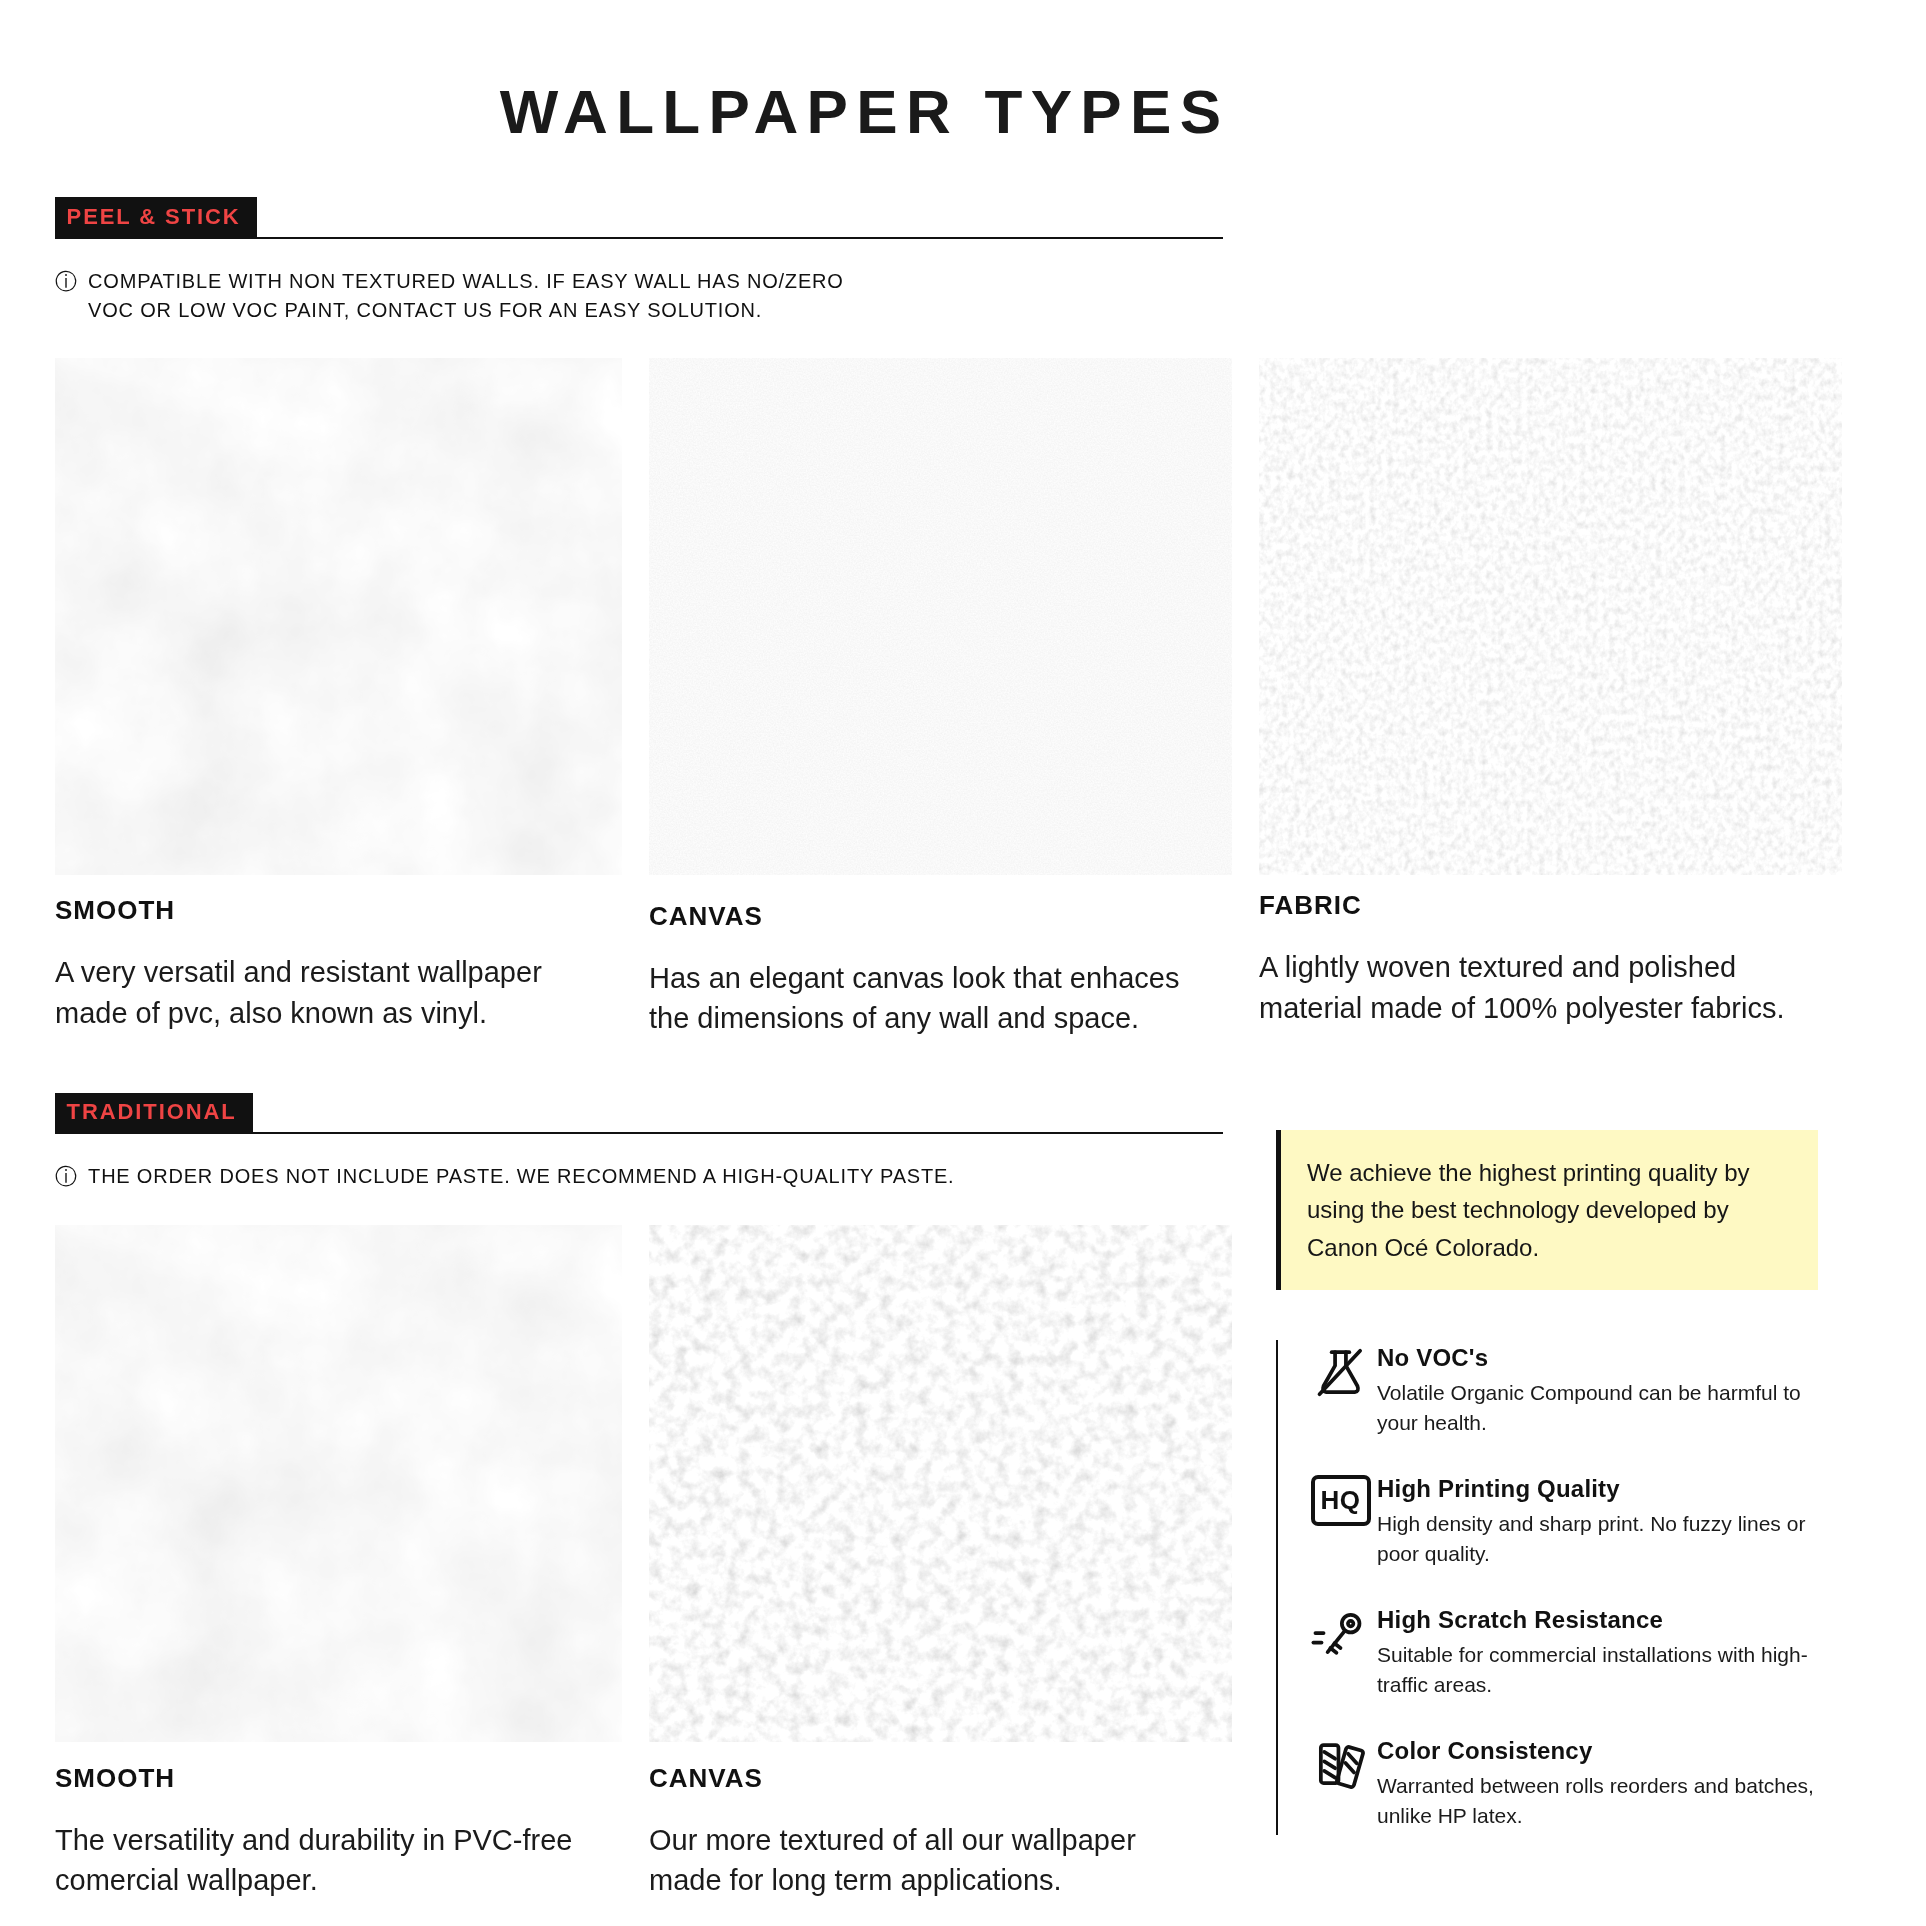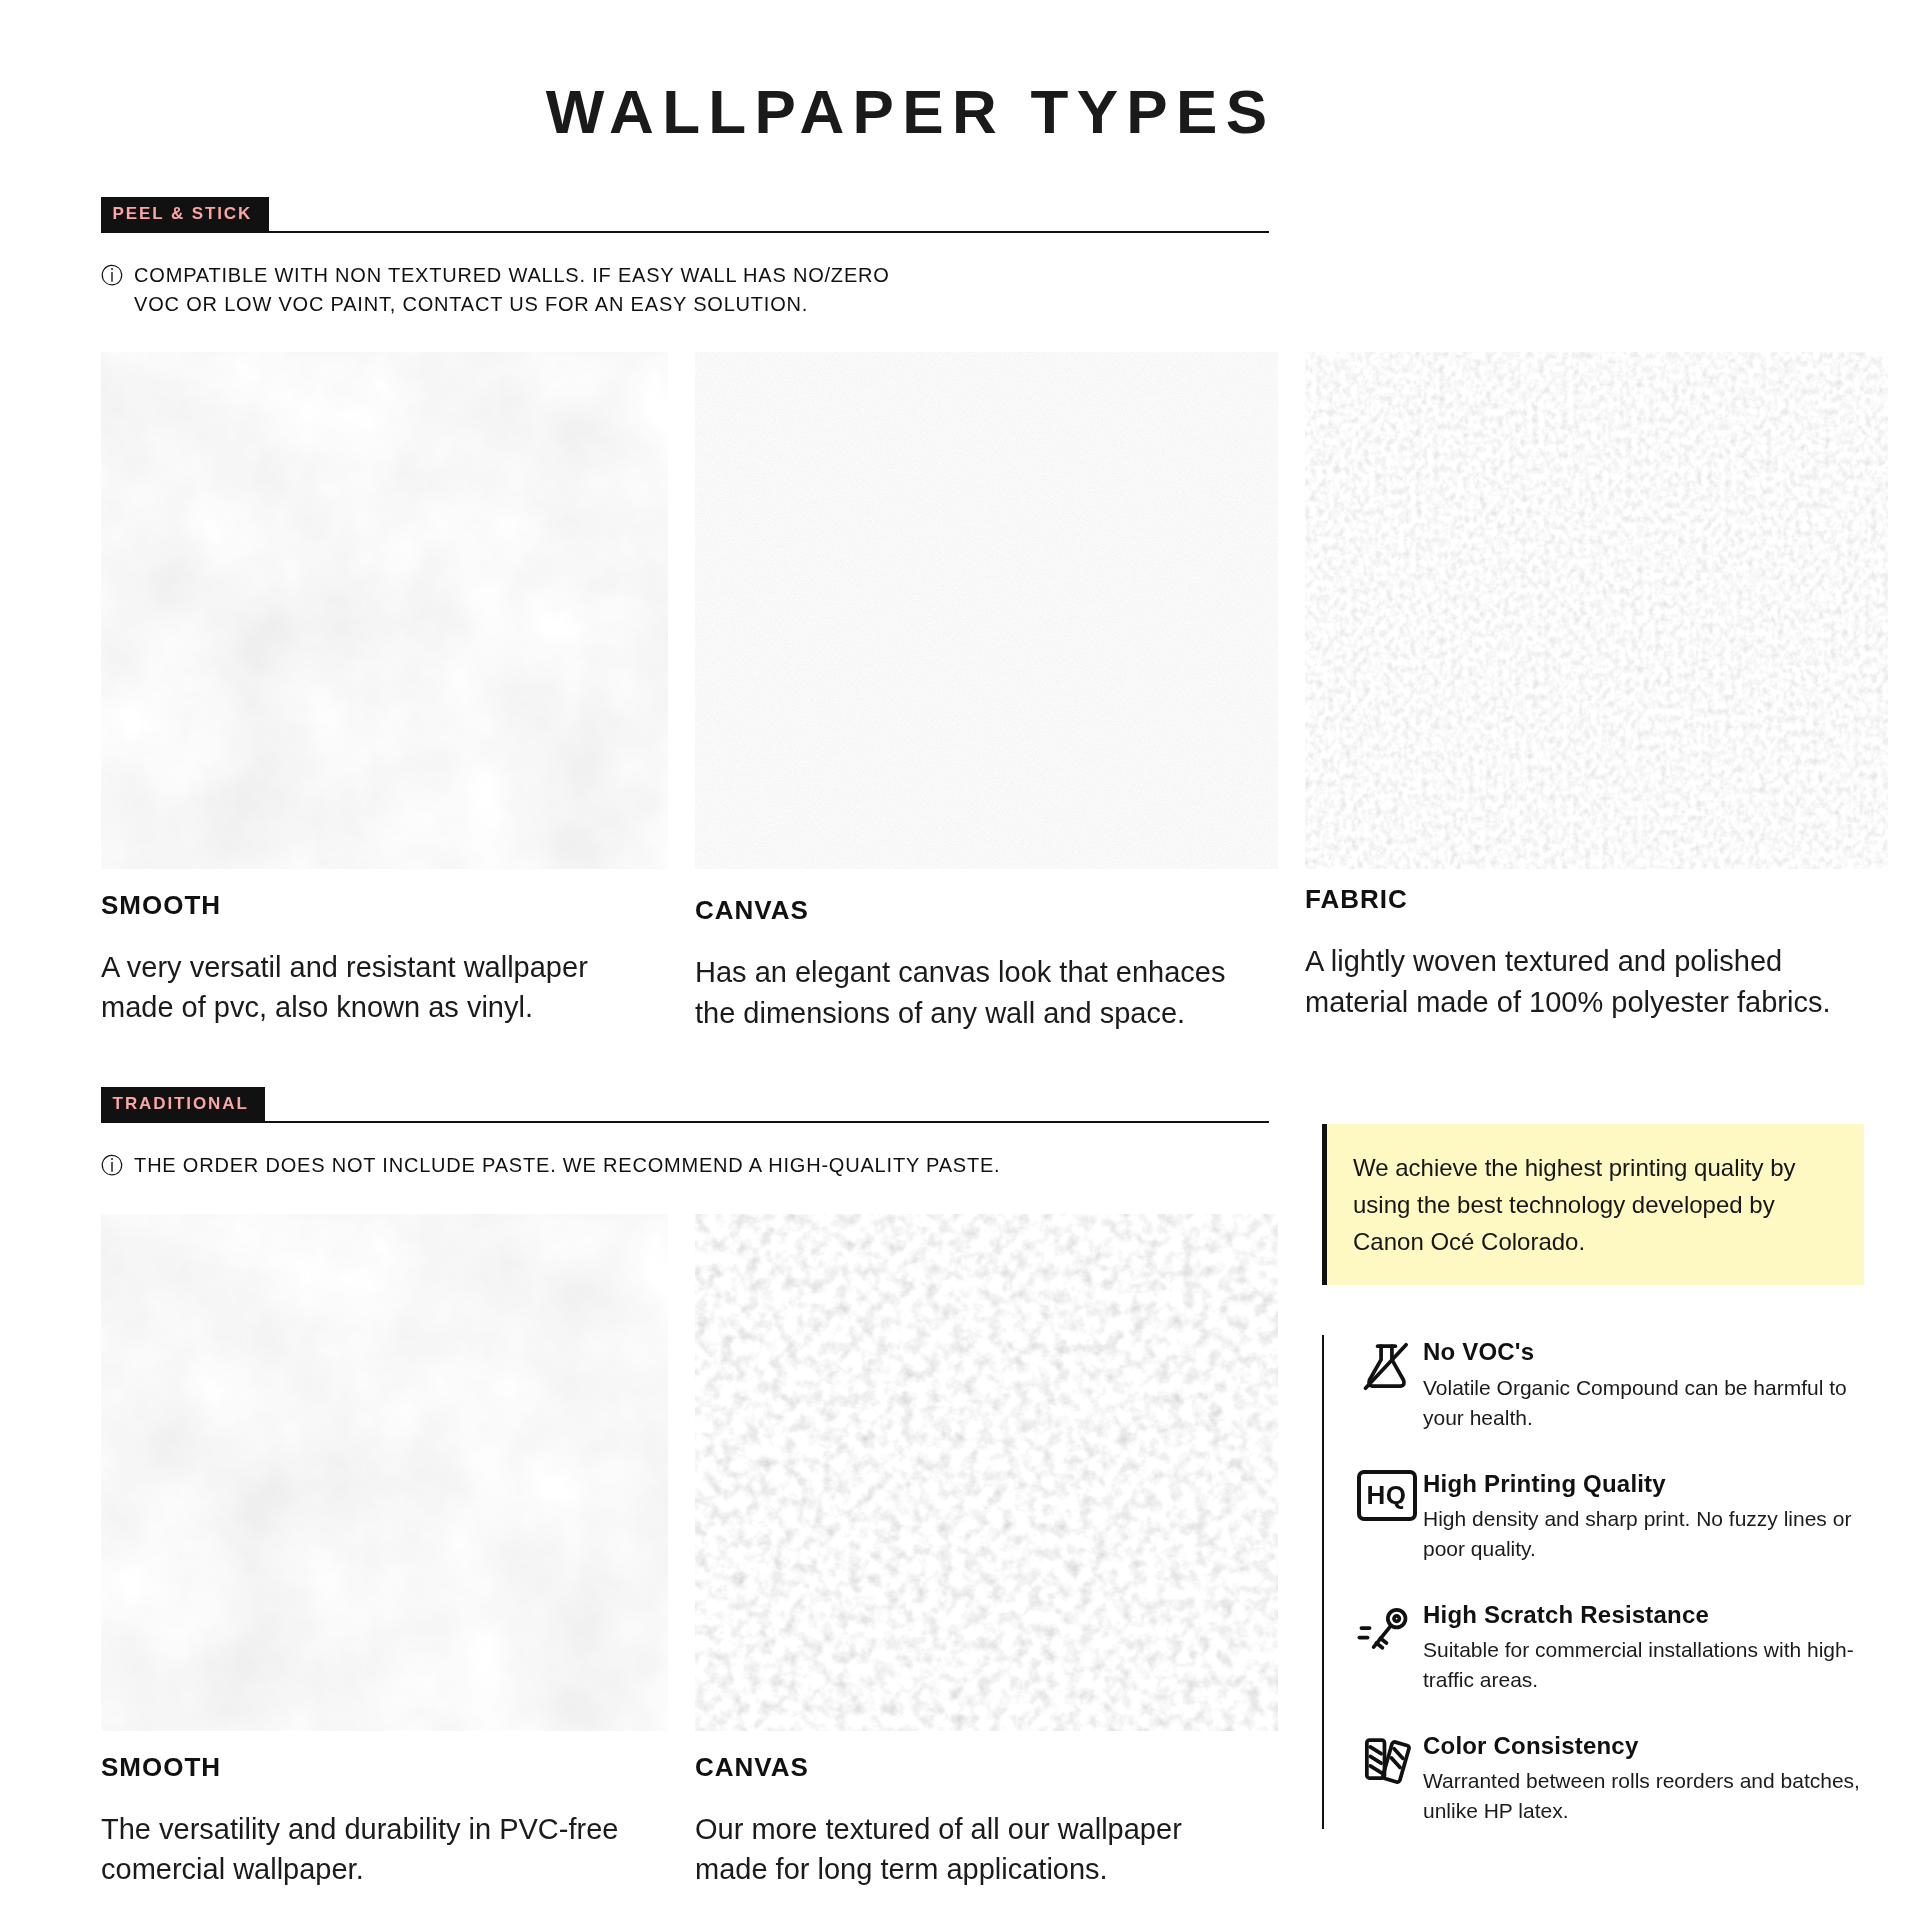--- a/index.html
+++ b/index.html
@@ -9,42 +9,42 @@
     width: 1926px;
     height: 1926px;
     overflow: hidden;
     font-family: "Liberation Sans", sans-serif;
     color: #111111;
   }
   .page {
     box-sizing: border-box;
     width: 1926px;
     height: 1926px;
-    padding: 76px 70px 0 101px;
+    padding: 76px 70px 0 55px;
   }
   .title {
     width: 1619px;
     margin: 0;
     text-align: center;
     font-size: 62px;
     font-weight: 600;
     letter-spacing: 8.3px;
     color: #1a1a1a;
   }
   .section-header {
     display: flex;
     align-items: flex-end;
     border-bottom: 2.6px solid #111;
     width: 1168px;
     margin-top: 50px;
   }
   .section-label {
     background: #111;
-    color: #fca5a5;
-    font-size: 17px;
+    color: #ef4444;
+    font-size: 22px;
     font-weight: 700;
     letter-spacing: 1.9px;
     padding: 7.7px 16.7px 7.7px 11.6px;
     line-height: 1.1;
     text-align: right;
   }
   .note {
     display: flex;
     align-items: flex-start;
     gap: 10.3px;

